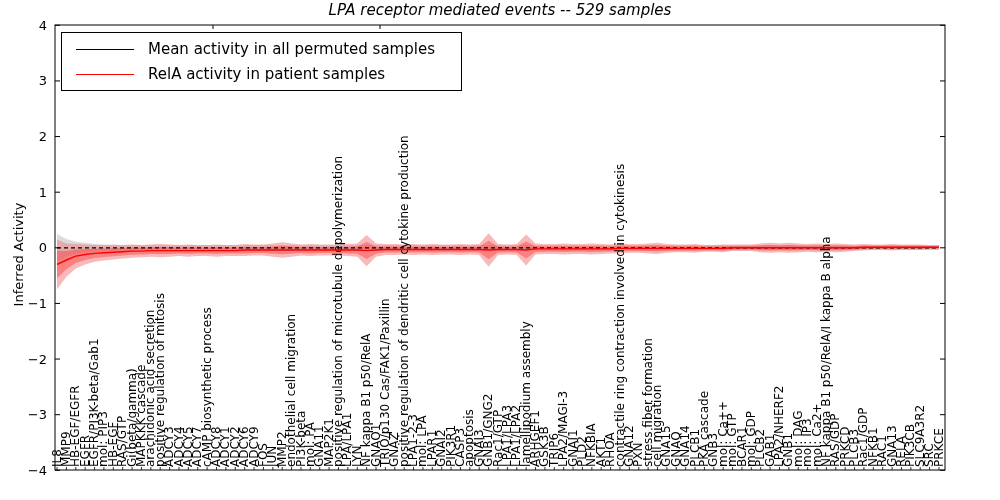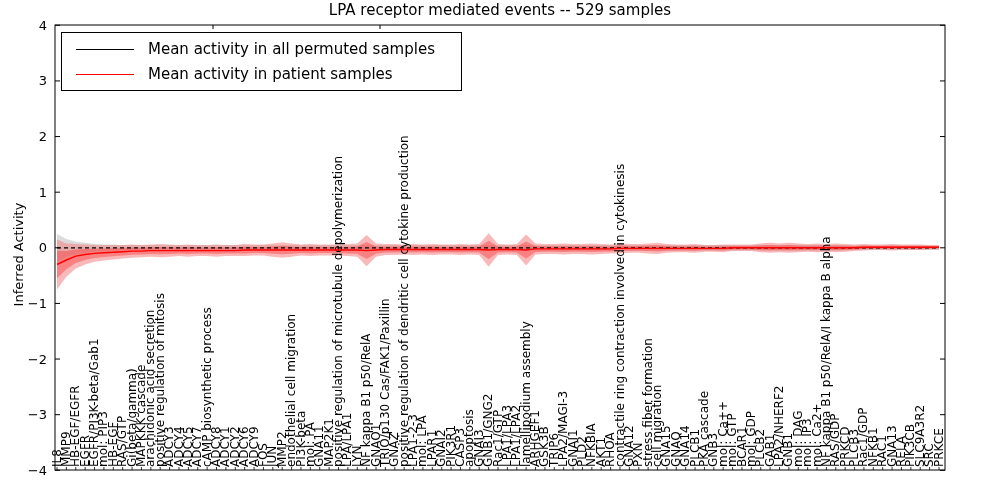--- a/index.html
+++ b/index.html
@@ -1,19 +1,19 @@
 <!DOCTYPE html>
 <html><head>
 <meta charset="utf-8">
 <style>
   html,body{margin:0;padding:0;background:#ffffff;}
   #figure{position:relative;width:1000px;height:500px;background:#ffffff;
           font-family:"DejaVu Sans","Liberation Sans",sans-serif;overflow:hidden;}
   #title{position:absolute;top:1px;left:0;width:1000px;text-align:center;
-         font-size:15px;color:#000;}
+         font-size:15px;color:#000;font-style:italic;}
   #xlabel{position:absolute;top:479px;left:0;width:1000px;text-align:center;
           font-size:13px;color:#000;}
   #ylabel{position:absolute;top:247px;left:-62px;width:160px;text-align:center;
           font-size:13px;color:#000;transform:rotate(-90deg);transform-origin:center;
           white-space:nowrap;}
   #legend{position:absolute;left:61px;top:32px;background:#fff;border:1px solid #000;
           padding:7px 26px 7px 14px;display:flex;flex-direction:column;gap:7px;}
   .legend-row{display:flex;align-items:center;gap:14px;text-align:center;}
   .legend-swatch{width:58px;height:0;border-top:1.7px solid #000;}
   .legend-label{font-size:15px;color:#000;white-space:nowrap;}
@@ -253,16 +253,16 @@
     </svg>
   <div id="title">LPA receptor mediated events -- 529 samples</div>
   <div id="ylabel">Inferred Activity</div>
   <div id="legend">
     <div class="legend-row">
       <div class="legend-swatch" id="sw0" style="border-top-color: rgb(0, 0, 0);"></div>
       <div class="legend-label">Mean activity in all permuted samples</div>
     </div>
     <div class="legend-row">
       <div class="legend-swatch" id="sw1" style="border-top-color: rgb(255, 0, 0);"></div>
-      <div class="legend-label">Mean activity in patient samples</div>
+      <div class="legend-label">RelA activity in patient samples</div>
     </div>
   </div>
 </div>
 
 </body></html>

